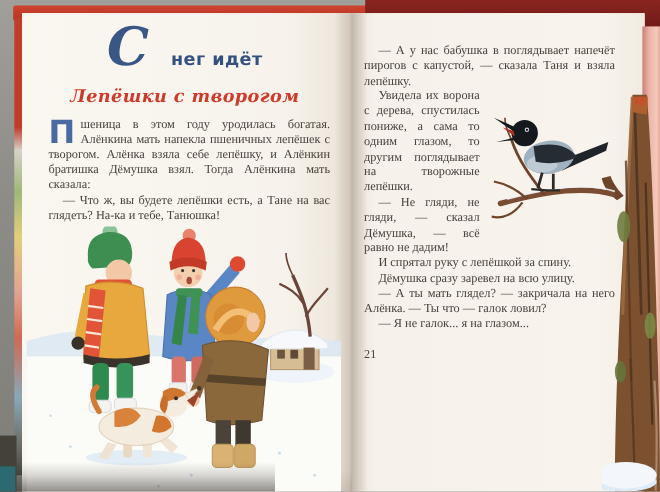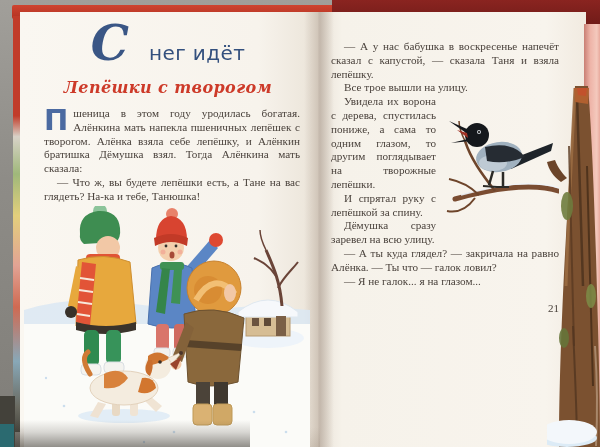--- a/index.html
+++ b/index.html
@@ -18,32 +18,32 @@
   .gutter{position:absolute;left:284px;top:0;width:30px;height:435px;background:linear-gradient(to right,rgba(110,80,60,0) 0%,rgba(105,78,60,0.20) 45%,rgba(95,70,55,0.28) 53%,rgba(110,80,60,0) 100%);}
   .page-bottom-shade{position:absolute;left:0;top:415px;width:300px;height:20px;background:linear-gradient(to bottom,rgba(90,70,50,0) 0%,rgba(90,70,50,0.12) 100%);}
 
   .corner-shadow{position:absolute;left:0;top:420px;width:250px;height:27px;background:linear-gradient(to bottom,rgba(55,48,40,0) 0%,rgba(55,48,40,0.18) 45%,rgba(40,35,28,0.5) 100%);}
   .left-dark{position:absolute;left:0;top:396px;width:15px;height:51px;background:#43413a;}
   .teal-block{position:absolute;left:0;top:424px;width:14px;height:23px;background:#2b6a70;}
 
   
   .title-row{position:absolute;left:58px;top:22px;width:220px;display:flex;align-items:baseline;justify-content:center;}
   .title-c{font-family:"DejaVu Serif",serif;font-style:italic;font-weight:bold;font-size:48px;line-height:42px;color:#3a5685;}
-  .title-rest{font-family:"DejaVu Sans",sans-serif;font-weight:normal;font-size:20px;letter-spacing:0.4px;color:#33507e;margin-left:20px;}
+  .title-rest{font-family:"DejaVu Sans",sans-serif;font-weight:bold;font-size:16px;letter-spacing:0.4px;color:#33507e;margin-left:20px;}
   .subtitle{position:absolute;left:48px;top:78px;width:240px;text-align:center;font-family:"DejaVu Serif",serif;font-style:italic;font-weight:bold;font-size:16px;letter-spacing:0.4px;color:#cd3a29;}
 
   .body-text{font-size:11.2px;line-height:13.8px;color:#4a423c;text-align:justify;}
   .para{margin:0;text-indent:13px;}
   .no-indent{text-indent:0;}
   .left-body{position:absolute;left:44px;top:107px;width:256px;}
   .dropcap{float:left;font-family:"DejaVu Sans",sans-serif;font-weight:800;font-size:29px;line-height:25px;color:#4b6aa1;margin:1px 5px 0 0;}
 
   .right-col{position:absolute;left:331px;top:40px;width:228px;z-index:3;}
   .bird-float{float:right;width:118px;height:138px;margin:4px 0 2px 5px;}
-  .page-number{margin-top:14px;text-align:right;font-size:11px;color:#4a423c;}
+  .page-number{margin-top:14px;text-align:left;font-size:11px;color:#4a423c;}
 
   .left-illo{position:absolute;left:24px;top:206px;width:286px;height:241px;}
   .trunk-illo{position:absolute;left:547px;top:86px;width:53px;height:361px;z-index:2;}
   svg{display:block;}
 </style>
 </head>
 <body>
 
 <div class="stage">
 
@@ -171,22 +171,21 @@
           <circle cx="230" cy="206" r="1.3"></circle>
         <circle cx="120" cy="236" r="1.2"></circle>
           <circle cx="262" cy="226" r="1.3"></circle>
           <circle cx="22" cy="172" r="1.2"></circle>
       </g>
     </svg>
   </div>
 
   <div class="right-col body-text">
     <div>
-        <p class="para">— А у нас бабушка в воскресенье напечёт сказал с капустой, — сказала Таня и взяла лепёшку.</p>
-        <p class="para">Все трое вышли на улицу.</p>
+        <p class="para">— А у нас бабушка в поглядывает напечёт пирогов с капустой, — сказала Таня и взяла лепёшку.</p>
       </div>
 
     <div class="bird-float">
       <svg width="118" height="138" viewBox="0 0 118 138">
         <path d="M118,92 C92,84 58,88 14,100" stroke="#7a4c31" stroke-width="5" fill="none" stroke-linecap="round"></path>
         <path d="M118,89 C92,81 60,85 20,96" stroke="#eef3f8" stroke-width="1.5" fill="none" opacity="0.9"></path>
         <path d="M54,92 C40,74 30,60 24,42" stroke="#6e452b" stroke-width="2.5" fill="none"></path>
         <path d="M24,42 C20,34 18,28 18,22" stroke="#6e452b" stroke-width="1.5" fill="none"></path>
         <path d="M38,96 C28,86 18,82 8,80" stroke="#6e452b" stroke-width="2" fill="none"></path>
         <path d="M34,99 C26,110 16,114 6,112" stroke="#6e452b" stroke-width="2" fill="none"></path>
@@ -202,25 +201,26 @@
           <circle cx="38" cy="33" r="2" fill="#cfd4d8"></circle>
             <circle cx="38" cy="33" r="1" fill="#000"></circle>
           <path d="M52,72 L48,86 M62,73 L62,87" stroke="#2b2a26" stroke-width="2.5"></path>
           <path d="M42,87 L56,88 L68,88" stroke="#2b2a26" stroke-width="2" fill="none"></path>
         </g>
       </svg>
     </div>
 
     <div>
         <p class="para">Увидела их ворона с дерева, спустилась пониже, а сама то одним глазом, то другим поглядывает на творожные лепёшки.</p>
+        <p class="para">— Не гляди, не гляди, — сказал Дёмушка, — всё равно не дадим!</p>
       </div>
     <div>
         <p class="para">И спрятал руку с лепёшкой за спину.</p>
         <p class="para">Дёмушка сразу заревел на всю улицу.</p>
-        <p class="para">— А ты куда глядел? — закричала на равно Алёнка. — Ты что — галок ловил?</p>
+        <p class="para">— А ты мать глядел? — закричала на него Алёнка. — Ты что — галок ловил?</p>
         <p class="para">— Я не галок... я на глазом...</p>
       </div>
 
     <div class="page-number">21</div>
   </div>
 
   <div class="trunk-illo">
     <svg width="53" height="361" viewBox="0 0 53 361">
       <path d="M28,0 L41,0 C45,50 47,110 49,170 C51,240 53,300 53,361 L12,361 C12,300 15,220 19,150 C22,95 25,45 28,0 Z" fill="#7b5130"></path>
       <path d="M28,2 C25,60 21,140 19,200" stroke="#9a6c42" stroke-width="3" fill="none" opacity="0.9"></path>

